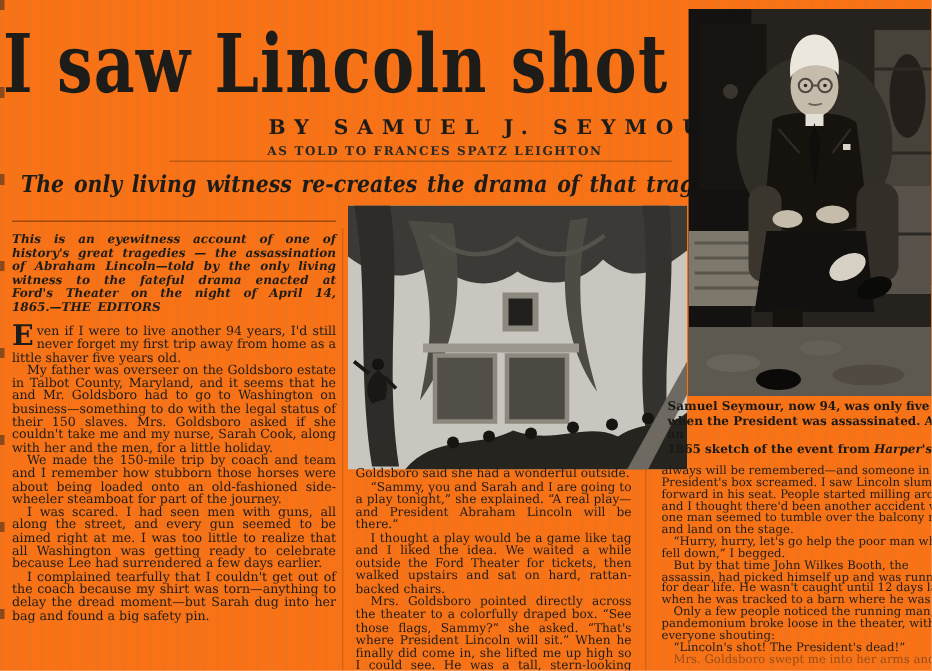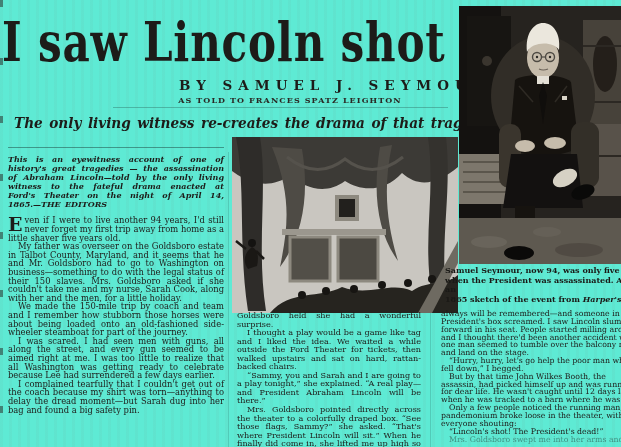--- a/index.html
+++ b/index.html
@@ -1,16 +1,16 @@
 <!DOCTYPE html>
 <html><head>
 <meta charset="utf-8">
 <style>
   html,body{margin:0;padding:0;}
-  .page{position:relative;width:621px;height:447px;background:#5eead4;overflow:hidden;
+  .page{position:relative;width:621px;height:447px;background:#f97316;overflow:hidden;
         font-family:"DejaVu Serif","Liberation Serif",serif;color:#1d1c19;}
   .page::before{content:"";position:absolute;inset:0;pointer-events:none;
         background:repeating-linear-gradient(90deg,rgba(120,114,102,.05) 0 3px,transparent 3px 9px);}
   .abs{position:absolute;}
   .edge-marks{left:0;top:0;width:3px;height:447px;
         background:repeating-linear-gradient(180deg,rgba(35,33,30,.5) 0 7px,transparent 7px 58px);}
   .headline{left:2px;top:14px;font-size:54px;line-height:56px;font-weight:bold;white-space:nowrap;
         transform:scaleX(.78);transform-origin:0 0;letter-spacing:1px;}
   .byline{left:90px;top:77px;width:400px;text-align:right;font-size:13.5px;font-weight:bold;letter-spacing:6px;}
   .astold{left:90px;top:95px;width:400px;text-align:center;font-size:8px;font-weight:bold;letter-spacing:1.1px;color:#2a2824;}
@@ -85,23 +85,23 @@
         <circle cx="94" cy="154" r="4" fill="#171512"></circle>
       <circle cx="122" cy="152" r="4" fill="#171512"></circle>
         <circle cx="150" cy="148" r="4" fill="#171512"></circle>
       <circle cx="176" cy="146" r="4" fill="#171512"></circle>
         <circle cx="200" cy="142" r="4" fill="#171512"></circle>
       <path d="M186,176 L226,104 L226,126 L200,176 Z" fill="#6e6a61"></path>
     </svg>
   </div>
 
   <div class="abs col-mid">
-    <p class="body">Goldsboro held she had a wonderful surprise.</p>
+    <p class="body">Goldsboro said she had a wonderful outside.</p>
+    <p class="body ind">“Sammy, you and Sarah and I are going to a play tonight,” she explained. “A real play—and President Abraham Lincoln will be there.”</p>
     <p class="body ind">I thought a play would be a game like tag and I liked the idea. We waited a while outside the Ford Theater for tickets, then walked upstairs and sat on hard, rattan-backed chairs.</p>
-    <p class="body ind">“Sammy, you and Sarah and I are going to a play tonight,” she explained. “A real play—and President Abraham Lincoln will be there.”</p>
     <p class="body ind">Mrs. Goldsboro pointed directly across the theater to a colorfully draped box. “See those flags, Sammy?” she asked. “That's where President Lincoln will sit.” When he finally did come in, she lifted me up high so I could see. He was a tall, stern-looking man. I guess I just thought he looked stern because of his whiskers, because he was smiling and waving to the crowd.</p>
 
   </div>
 
   <div class="abs photo">
     <svg width="162" height="258" viewBox="0 0 162 258" xmlns="http://www.w3.org/2000/svg">
       <rect width="162" height="258" fill="#26231f"></rect>
       <rect x="0" y="0" width="42" height="258" fill="#141210"></rect>
       <rect x="8" y="10" width="44" height="110" fill="#171512"></rect>
       <circle cx="28" cy="55" r="5" fill="#3a352e"></circle>

